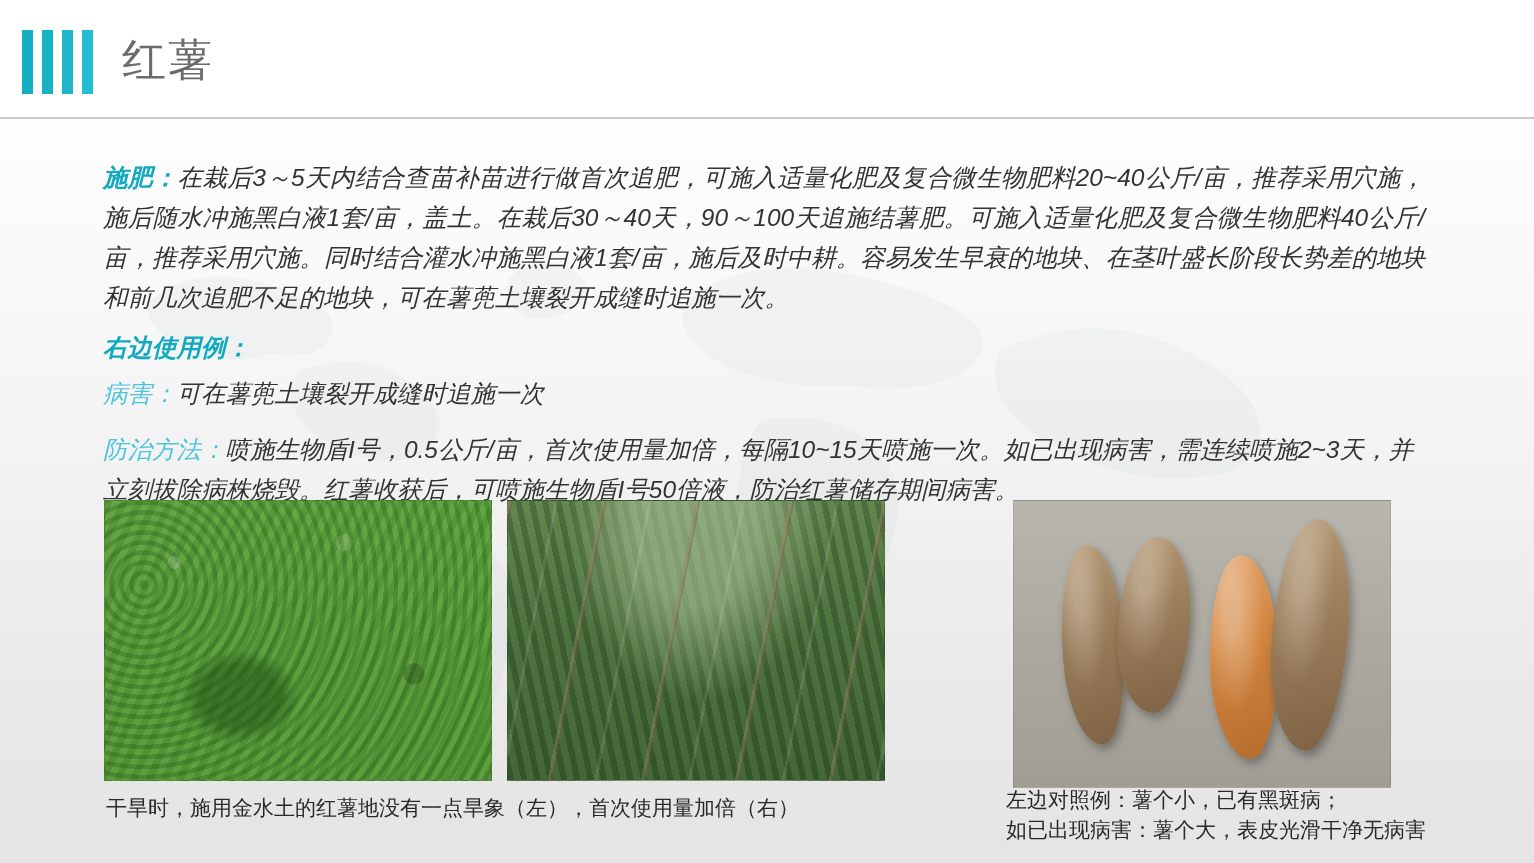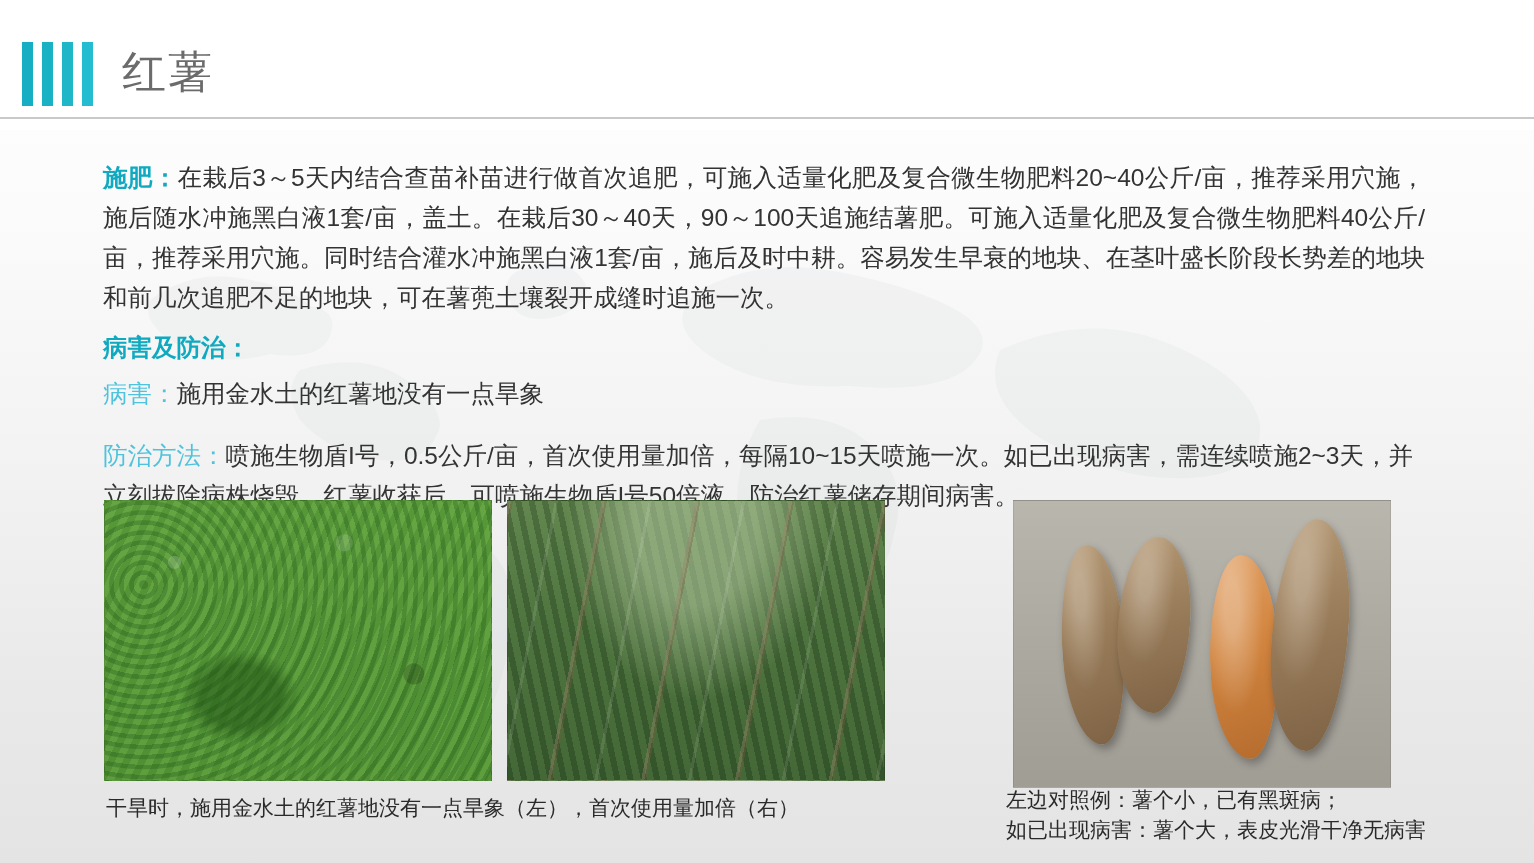--- a/index.html
+++ b/index.html
@@ -24,21 +24,21 @@
   .watermark {
     position: absolute;
     left: 0; top: 120px;
     width: 1534px; height: 743px;
     opacity: 0.07;
     pointer-events: none;
   }
   
   .header {
     position: absolute;
-    left: 0; top: 12px;
+    left: 0; top: 0;
     width: 1534px;
     height: 118px;
     background: #ffffff;
   }
   .header-rule {
     position: absolute;
     left: 0; top: 117px;
     width: 1534px;
     height: 2px;
     background: #c9c9c9;
@@ -74,32 +74,33 @@
     left: 103px;
     top: 158px;
     width: 1322px;
   }
   .para {
     font-size: 24.5px;
     line-height: 40px;
     color: #333333;
     margin: 0 0 2px 0;
     text-align: justify;
+    font-style: italic;
   }
   .label-bold {
     color: #0fa9c0;
     font-weight: bold;
   }
   .label-light {
     color: #4fc3dd;
   }
   .p-fert { width: 1322px; }
   .p-disease-head { margin-top: 10px; }
   .p-disease { margin-top: 6px; }
-  .p-control { margin-top: 22px; width: 1310px; }
+  .p-control { margin-top: 16px; width: 1310px; }
 
   
   .photos {
     position: absolute;
     left: 0; top: 0;
     width: 1534px; height: 863px;
     pointer-events: none;
   }
   .photo {
     position: absolute;
@@ -207,25 +208,25 @@
   </div>
   <div class="header-rule"></div>
 
   <div class="content">
 
     <p class="para p-fert">
       <span class="label-bold">施肥：</span><span>在栽后3～5天内结合查苗补苗进行做首次追肥，可施入适量化肥及复合微生物肥料20~40公斤/亩，推荐采用穴施，施后随水冲施黑白液1套/亩，盖土。在栽后30～40天，90～100天追施结薯肥。可施入适量化肥及复合微生物肥料40公斤/亩，推荐采用穴施。同时结合灌水冲施黑白液1套/亩，施后及时中耕。容易发生早衰的地块、在茎叶盛长阶段长势差的地块和前几次追肥不足的地块，可在薯蔸土壤裂开成缝时追施一次。</span>
     </p>
 
     <p class="para p-disease-head">
-      <span class="label-bold">病害及防治：</span>
+      <span class="label-bold">右边使用例：</span>
     </p>
 
     <p class="para p-disease">
-      <span class="label-light">病害：</span><span>施用金水土的红薯地没有一点旱象</span>
+      <span class="label-light">病害：</span><span>可在薯蔸土壤裂开成缝时追施一次</span>
     </p>
 
     <p class="para p-control">
       <span class="label-light">防治方法：</span><span>喷施生物盾I号，0.5公斤/亩，首次使用量加倍，每隔10~15天喷施一次。如已出现病害，需连续喷施2~3天，并立刻拔除病株烧毁。红薯收获后，可喷施生物盾I号50倍液，防治红薯储存期间病害。</span>
     </p>
 
   </div>
 
   <div class="photos">
 

